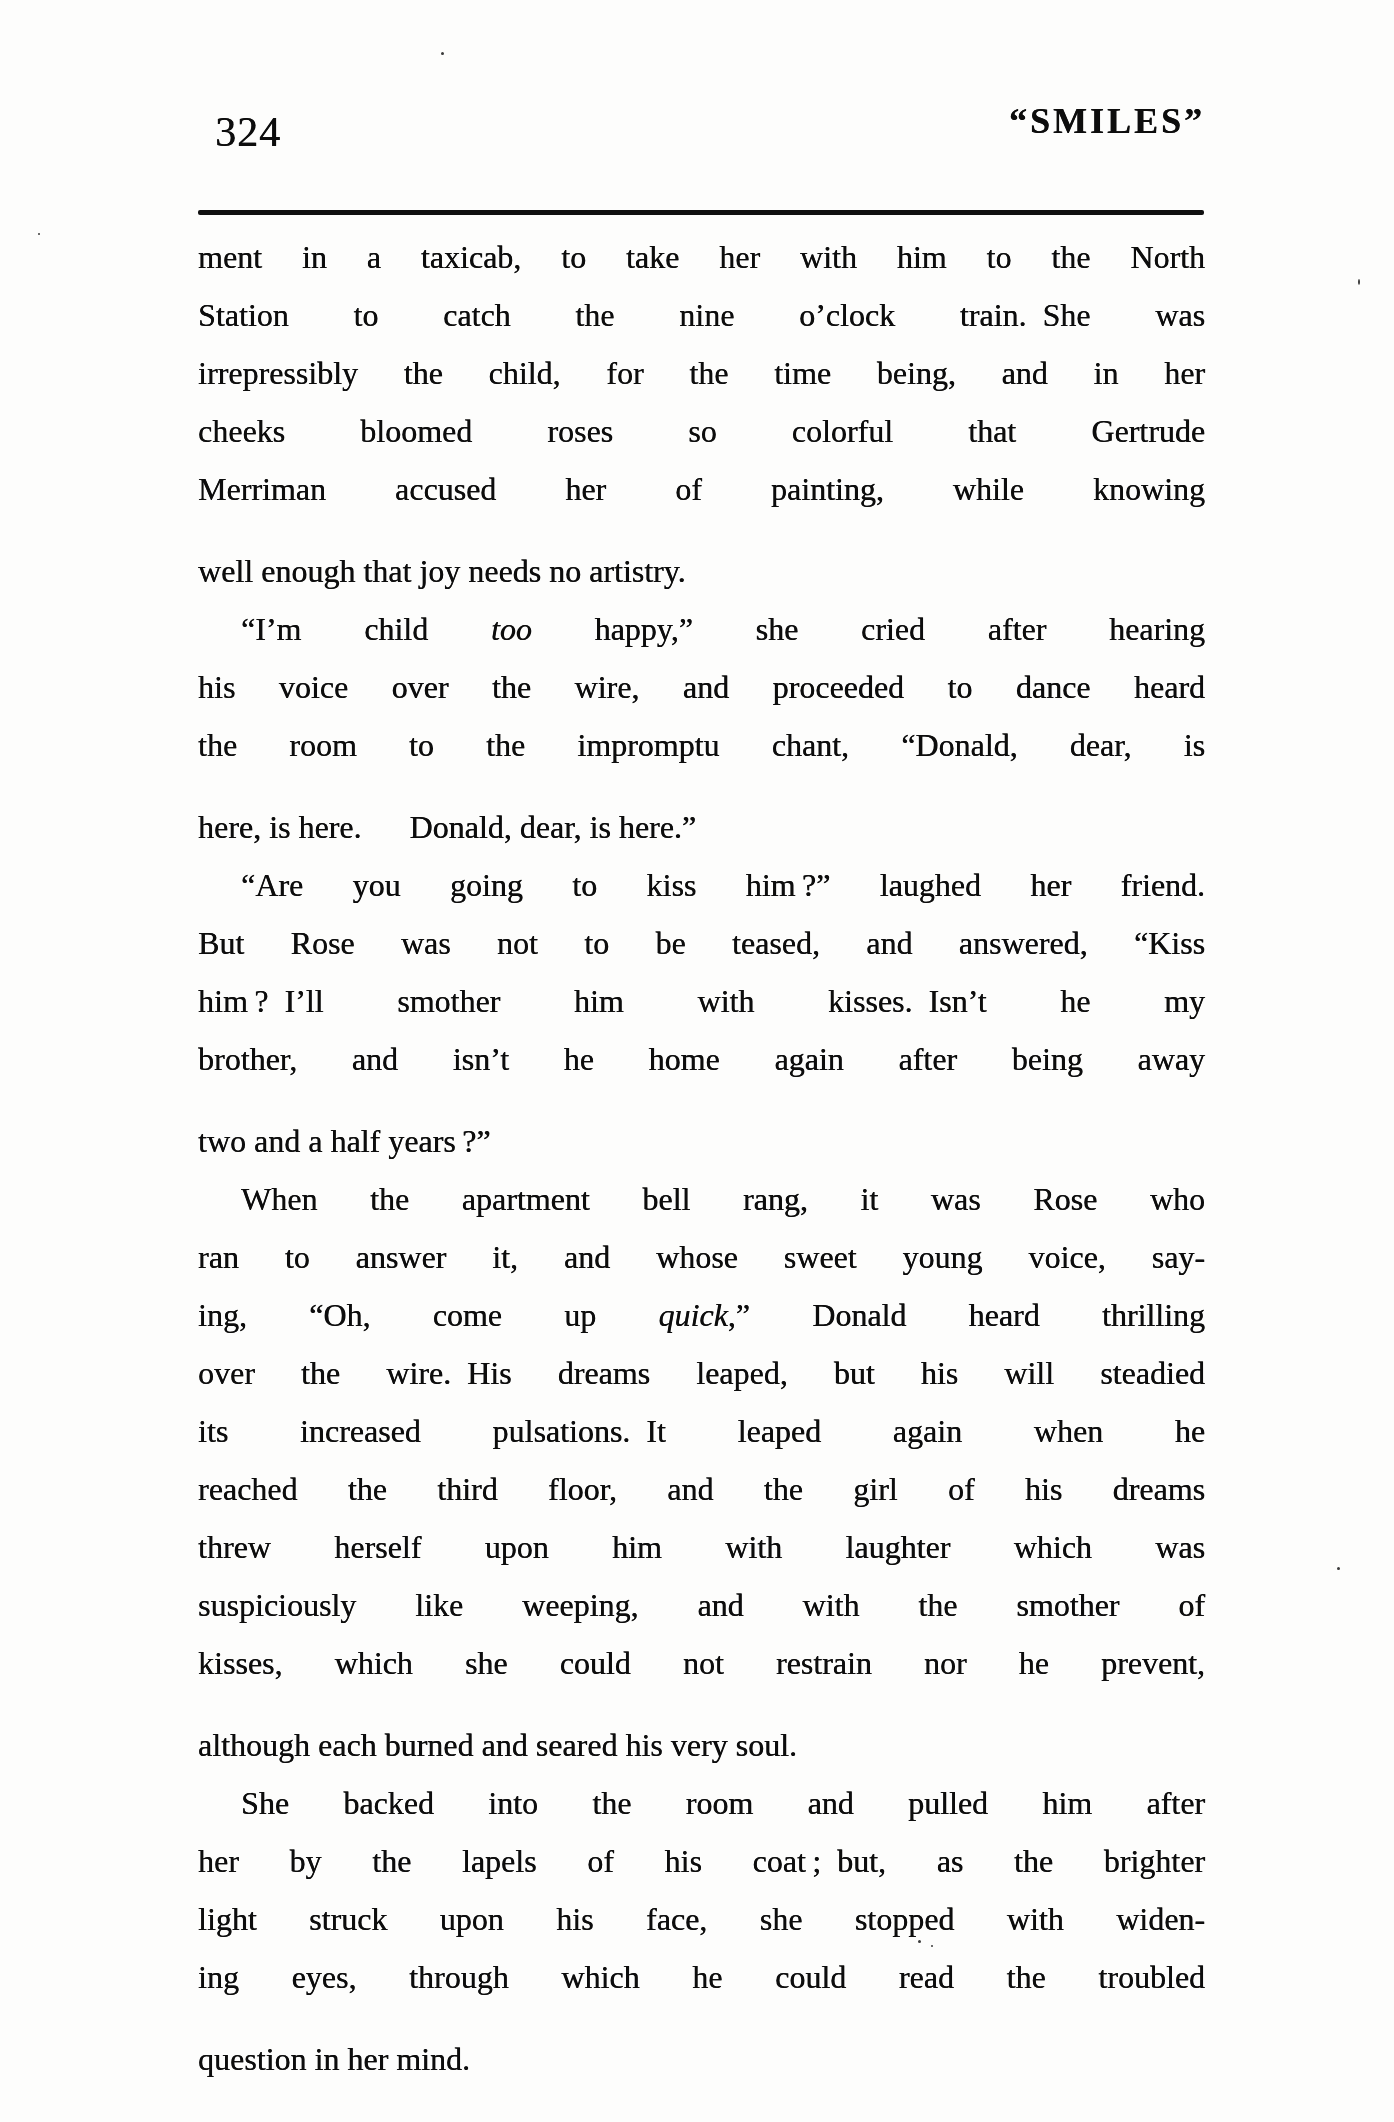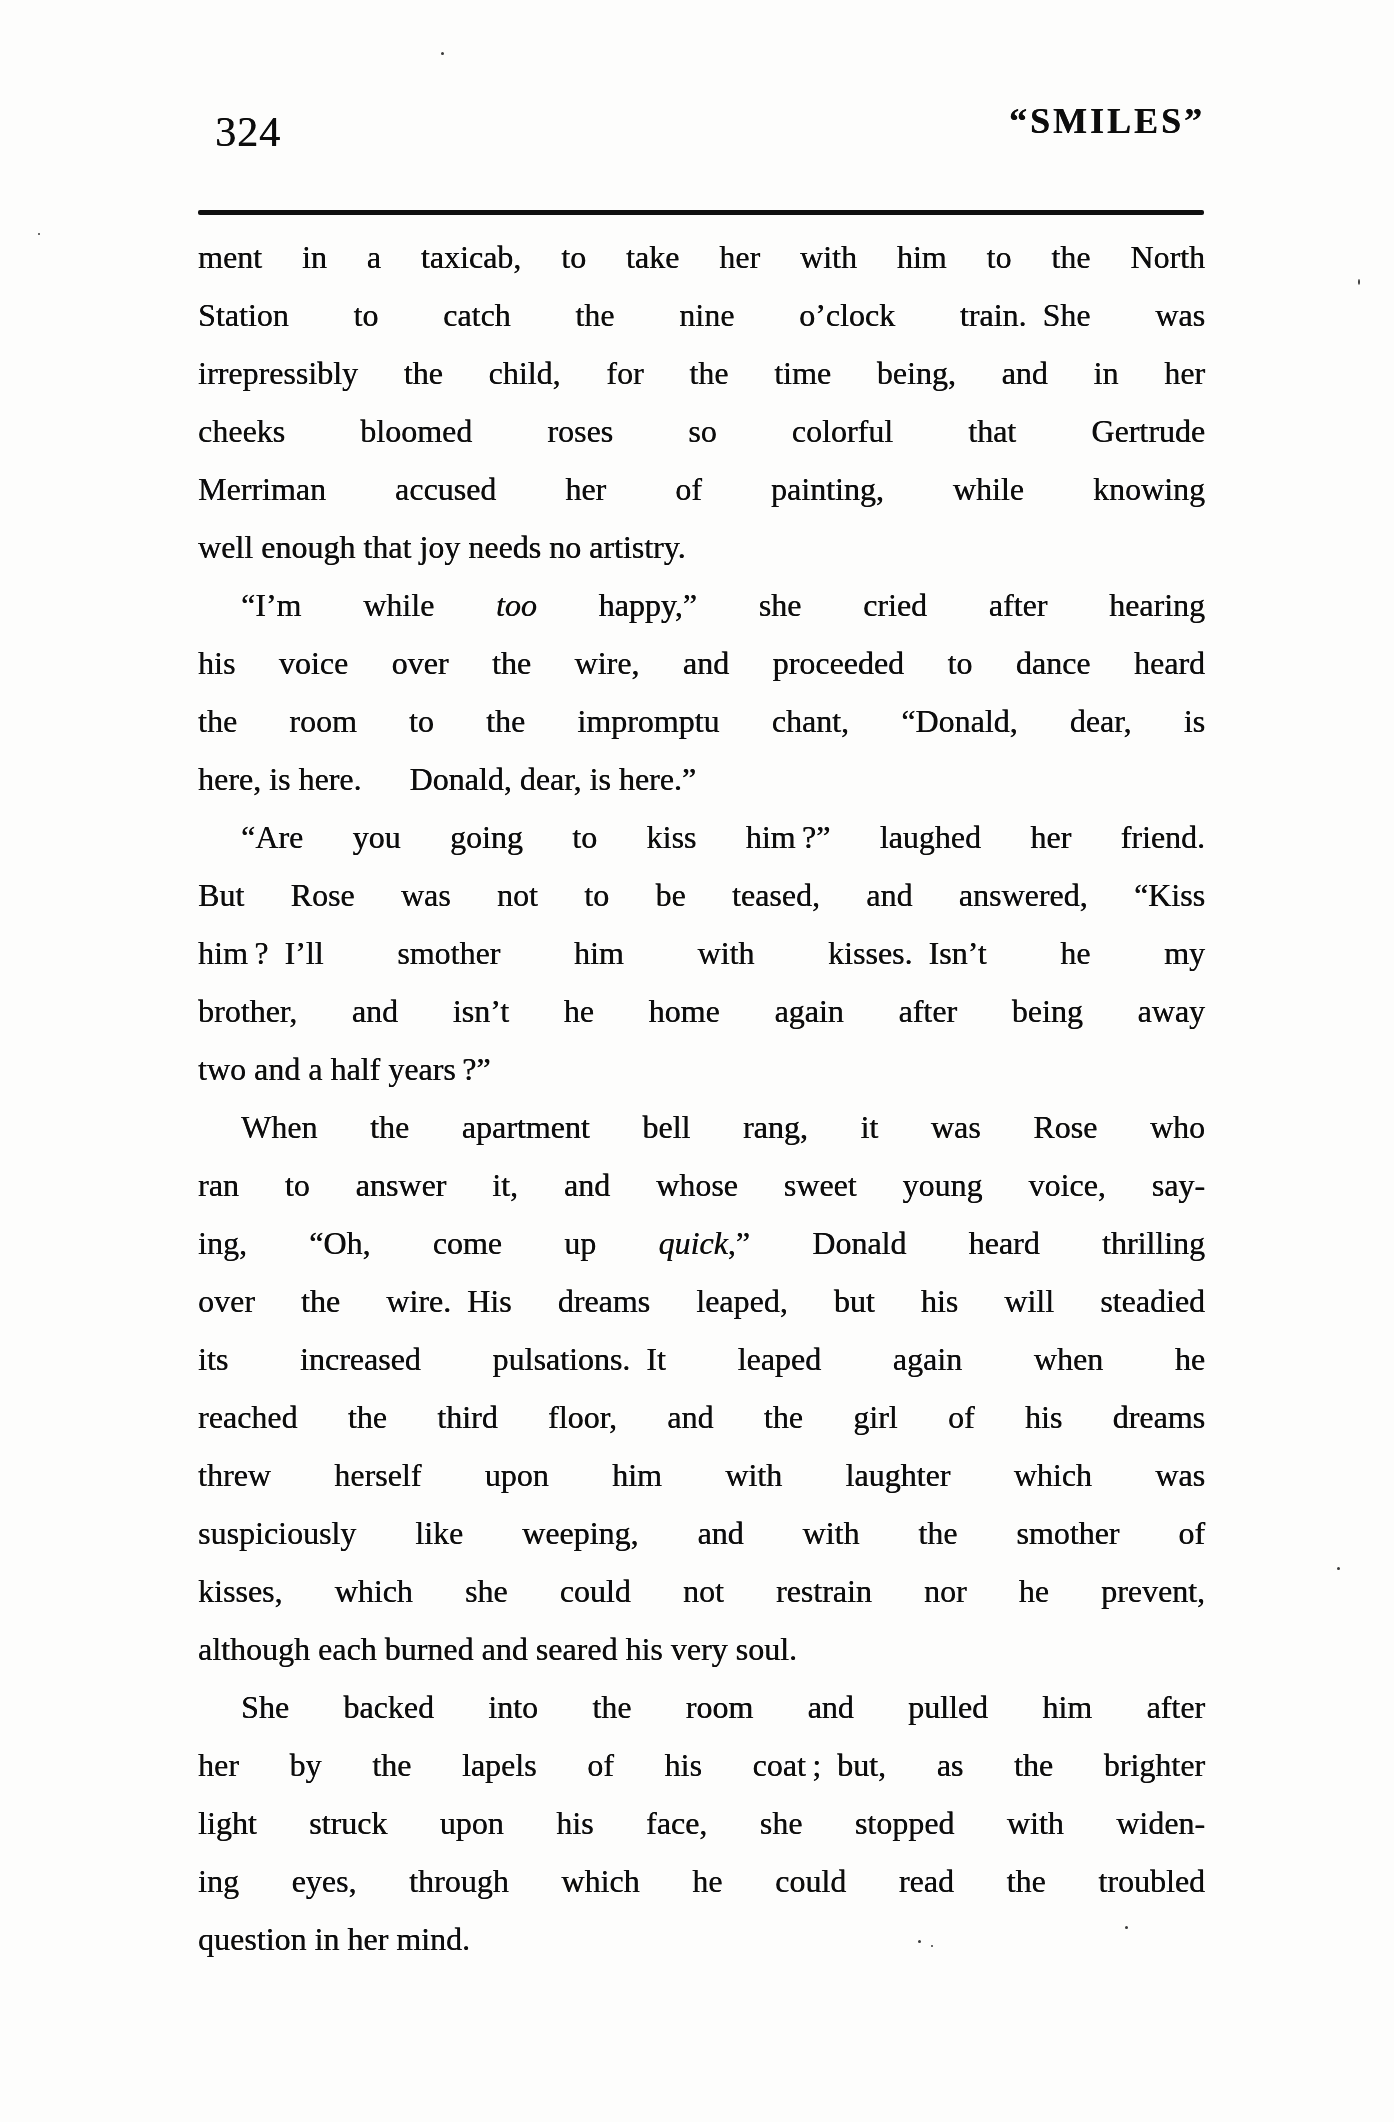--- a/index.html
+++ b/index.html
@@ -62,21 +62,21 @@
     text-shadow:0.35px 0 0 currentColor;
   }
   .line{
     height:58px;
     line-height:58px;
     white-space:pre-wrap;
     text-align:justify;
     text-align-last:justify;
   }
   .line.indent{ text-indent:43px; }
-  .line.para-end{ text-align-last:left; }
+  .line.para-end{ text-align-last:left;margin-top:24px; }
   .it{ font-style:italic; }
   .speck{
     position:absolute;
     background:#3a3a3a;
     border-radius:50%;
   }
 </style>
 </head>
 <body>
 
@@ -87,21 +87,21 @@
       <span class="running-title">“SMILES”</span>
     </div>
     <div class="header-rule"></div>
     <div class="body-text">
         <div class="line"><span>ment in a taxicab, to take her with him to the North</span></div>
         <div class="line"><span>Station to catch the nine o’clock train. She was</span></div>
         <div class="line"><span>irrepressibly the child, for the time being, and in her</span></div>
         <div class="line"><span>cheeks bloomed roses so colorful that Gertrude</span></div>
         <div class="line"><span>Merriman accused her of painting, while knowing</span></div>
         <div class="line para-end"><span>well enough that joy needs no artistry.</span></div>
-        <div class="line indent"><span>“I’m while </span><span class="it">too</span><span> happy,” she cried after hearing</span></div>
+        <div class="line indent"><span>“I’m child </span><span class="it">too</span><span> happy,” she cried after hearing</span></div>
         <div class="line"><span>his voice over the wire, and proceeded to dance heard</span></div>
         <div class="line"><span>the room to the impromptu chant, “Donald, dear, is</span></div>
         <div class="line para-end"><span>here, is here.  Donald, dear, is here.”</span></div>
         <div class="line indent"><span>“Are you going to kiss him ?” laughed her friend.</span></div>
         <div class="line"><span>But Rose was not to be teased, and answered, “Kiss</span></div>
         <div class="line"><span>him ? I’ll smother him with kisses. Isn’t he my</span></div>
         <div class="line"><span>brother, and isn’t he home again after being away</span></div>
         <div class="line para-end"><span>two and a half years ?”</span></div>
         <div class="line indent"><span>When the apartment bell rang, it was Rose who</span></div>
         <div class="line"><span>ran to answer it, and whose sweet young voice, say-</span></div>

